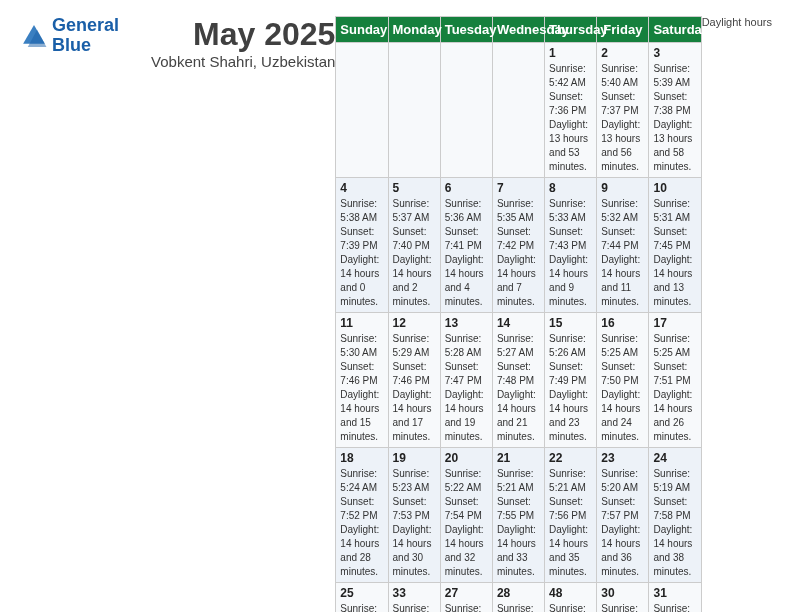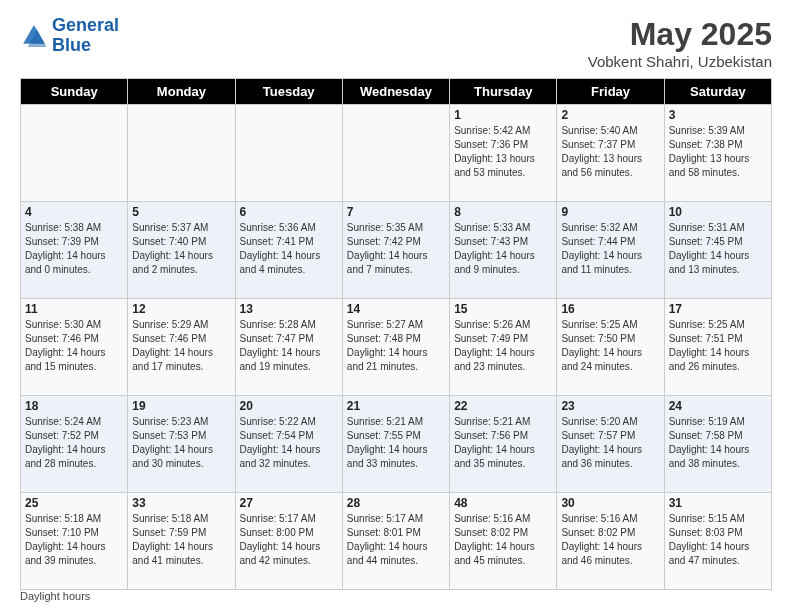--- a/index.html
+++ b/index.html
@@ -8,21 +8,21 @@
       background: #fff;
       width: 792px;
       height: 612px;
       overflow: hidden;
     }
     .page {
       width: 792px;
       height: 612px;
       padding: 16px 20px 10px 20px;
       display: flex;
-      flex-direction: column;
+      flex-direction: row;
     }
     .header {
       display: flex;
       justify-content: space-between;
       align-items: flex-start;
       margin-bottom: 8px;
     }
     .logo {
       display: flex;
       align-items: center;
@@ -54,21 +54,21 @@
       color: #444;
       margin-left: 32px;
     }
     .calendar {
       flex: 1;
       border-collapse: collapse;
       width: 100%;
       table-layout: fixed;
     }
     .calendar thead tr th {
-      background: #000000;
+      background: #15803d;
       color: #fff;
       font-size: 13px;
       font-weight: bold;
       padding: 5px 4px;
       border: 1px solid #ccc;
       text-align: center;
     }
     .calendar tbody tr td {
       border: 1px solid #ccc;
       vertical-align: top;

